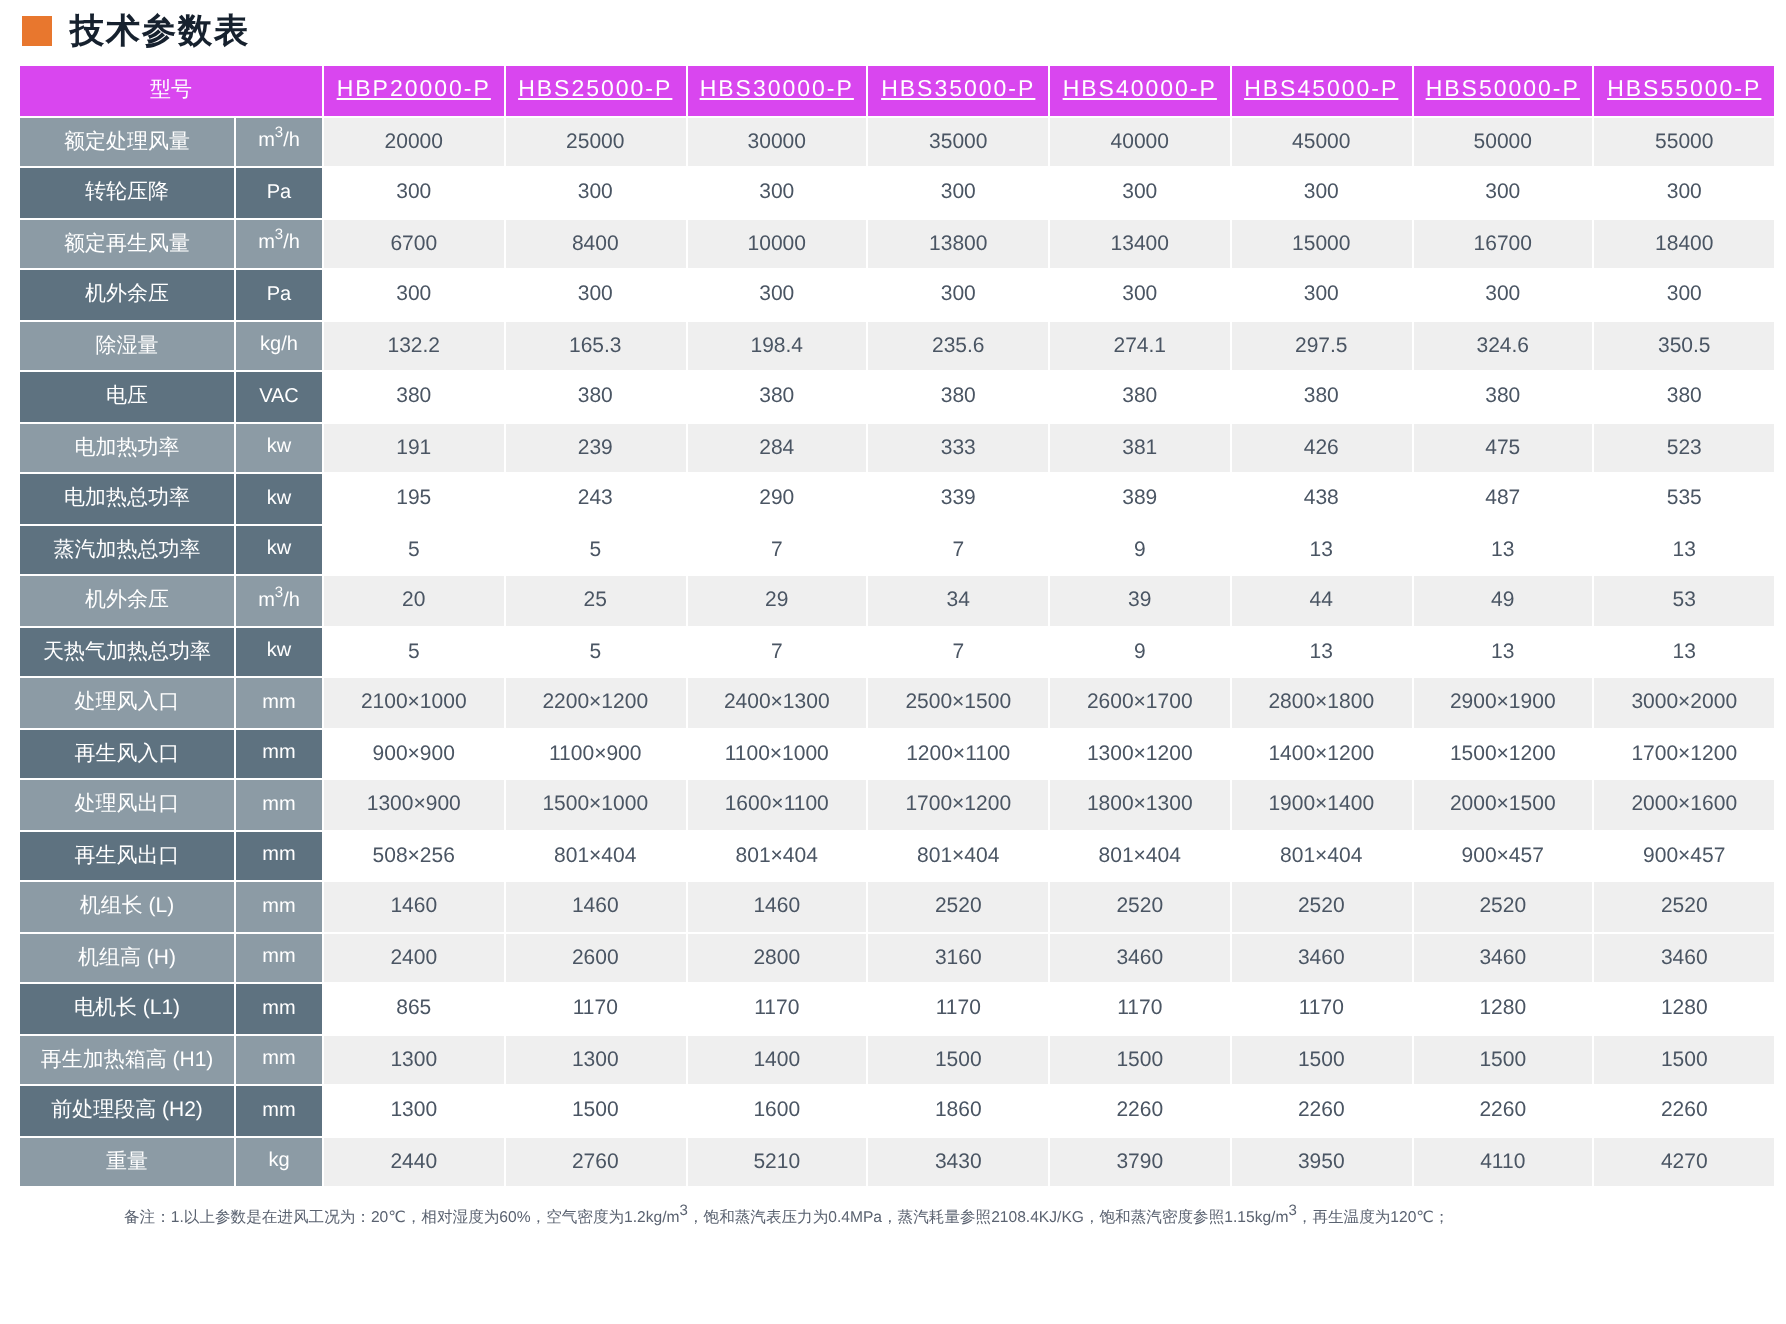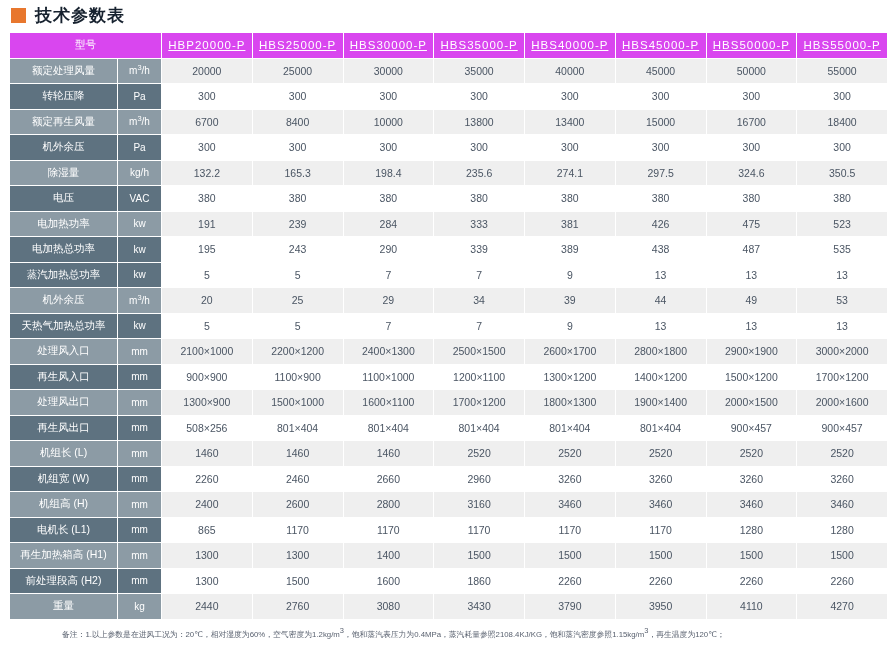--- a/index.html
+++ b/index.html
@@ -335,32 +335,20 @@
           <td class="unit">mm</td>
           <td class="val">1460</td>
           <td class="val">1460</td>
           <td class="val">1460</td>
           <td class="val">2520</td>
           <td class="val">2520</td>
           <td class="val">2520</td>
           <td class="val">2520</td>
           <td class="val">2520</td>
         </tr>
-        <tr class="band-b">
-          <td class="lbl">机组宽 (W)</td>
-          <td class="unit">mm</td>
-          <td class="val">2260</td>
-          <td class="val">2460</td>
-          <td class="val">2660</td>
-          <td class="val">2960</td>
-          <td class="val">3260</td>
-          <td class="val">3260</td>
-          <td class="val">3260</td>
-          <td class="val">3260</td>
-        </tr>
         <tr class="band-a">
           <td class="lbl">机组高 (H)</td>
           <td class="unit">mm</td>
           <td class="val">2400</td>
           <td class="val">2600</td>
           <td class="val">2800</td>
           <td class="val">3160</td>
           <td class="val">3460</td>
           <td class="val">3460</td>
           <td class="val">3460</td>
@@ -400,21 +388,21 @@
           <td class="val">2260</td>
           <td class="val">2260</td>
           <td class="val">2260</td>
           <td class="val">2260</td>
         </tr>
         <tr class="band-a">
           <td class="lbl">重量</td>
           <td class="unit">kg</td>
           <td class="val">2440</td>
           <td class="val">2760</td>
-          <td class="val">3080</td>
+          <td class="val">5210</td>
           <td class="val">3430</td>
           <td class="val">3790</td>
           <td class="val">3950</td>
           <td class="val">4110</td>
           <td class="val">4270</td>
         </tr>
       </tbody>
   </table>
 
   <div class="notes">

